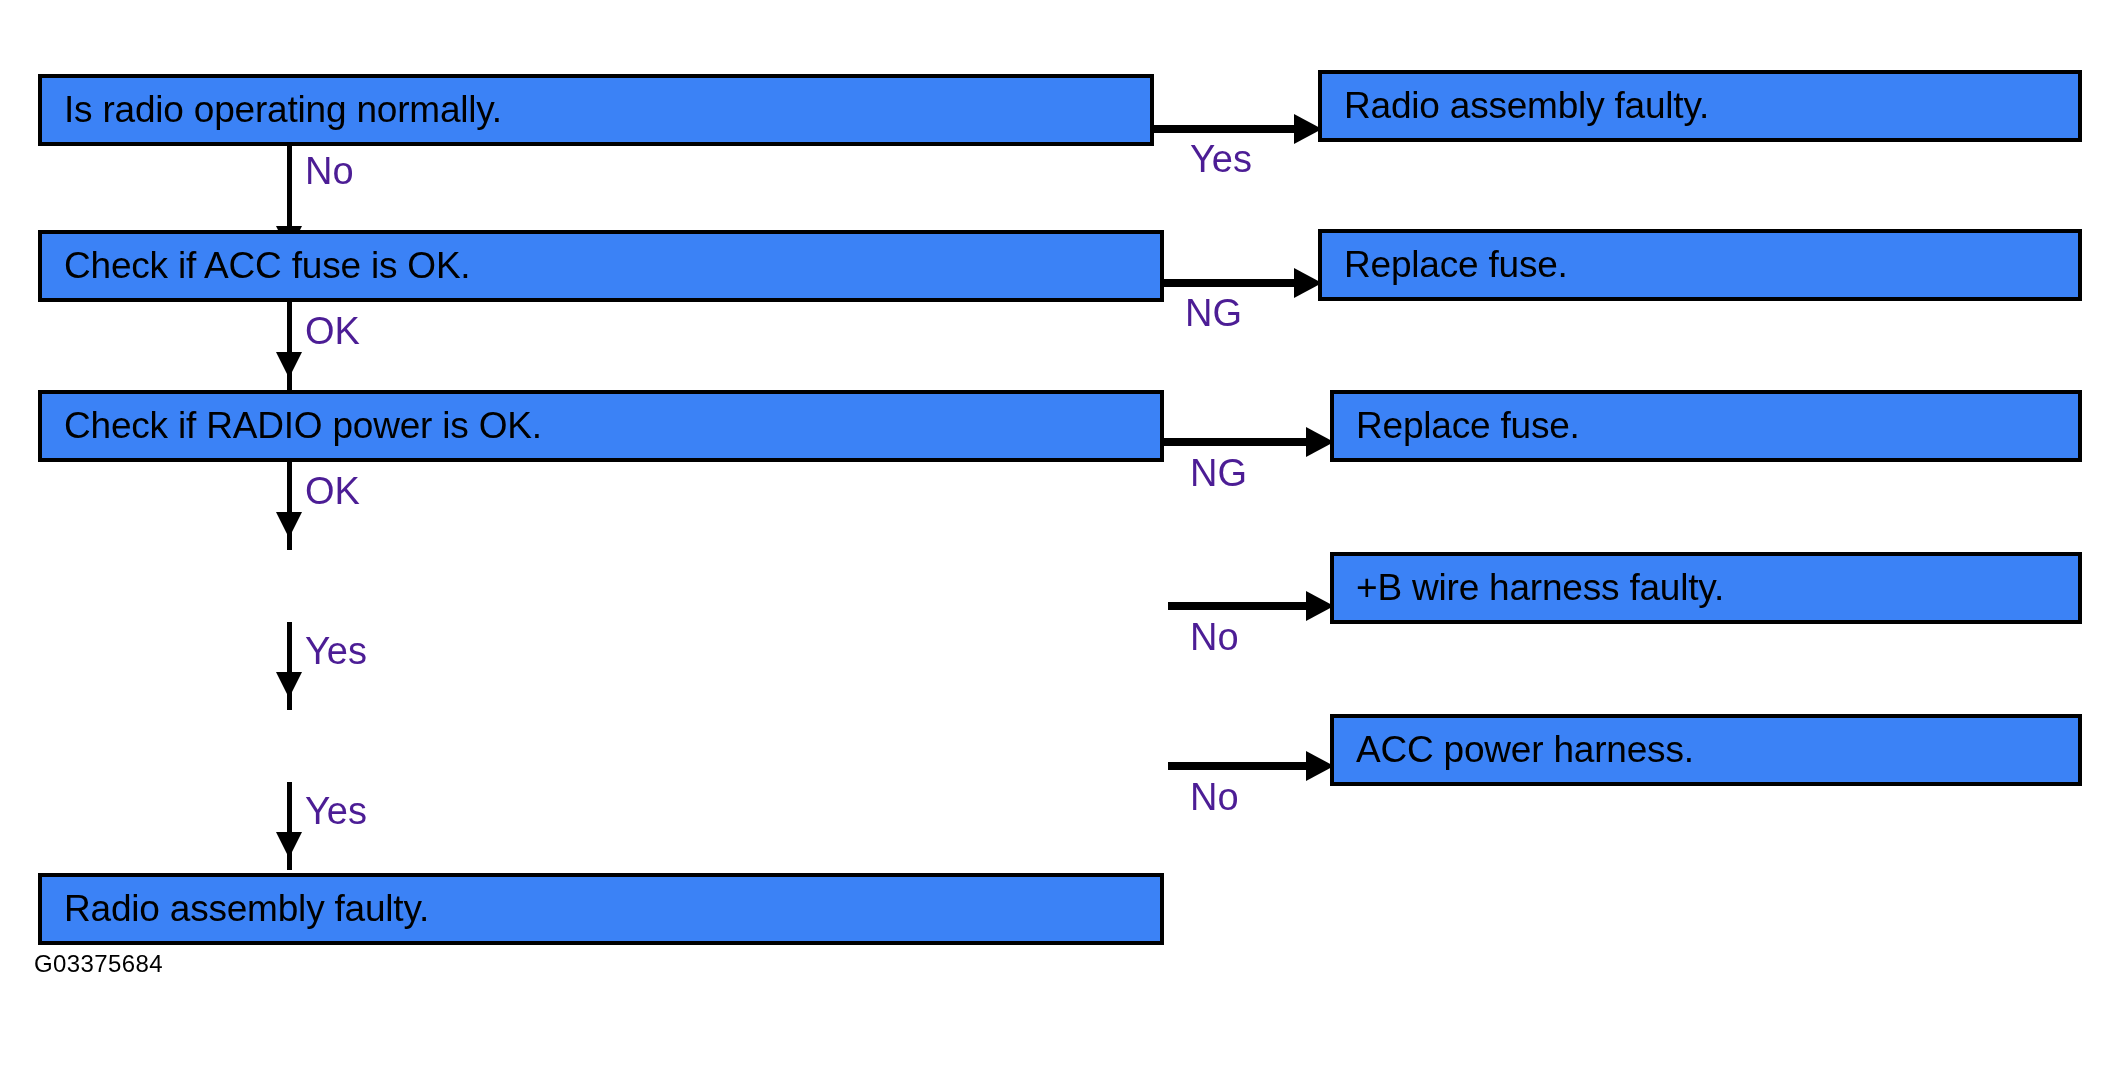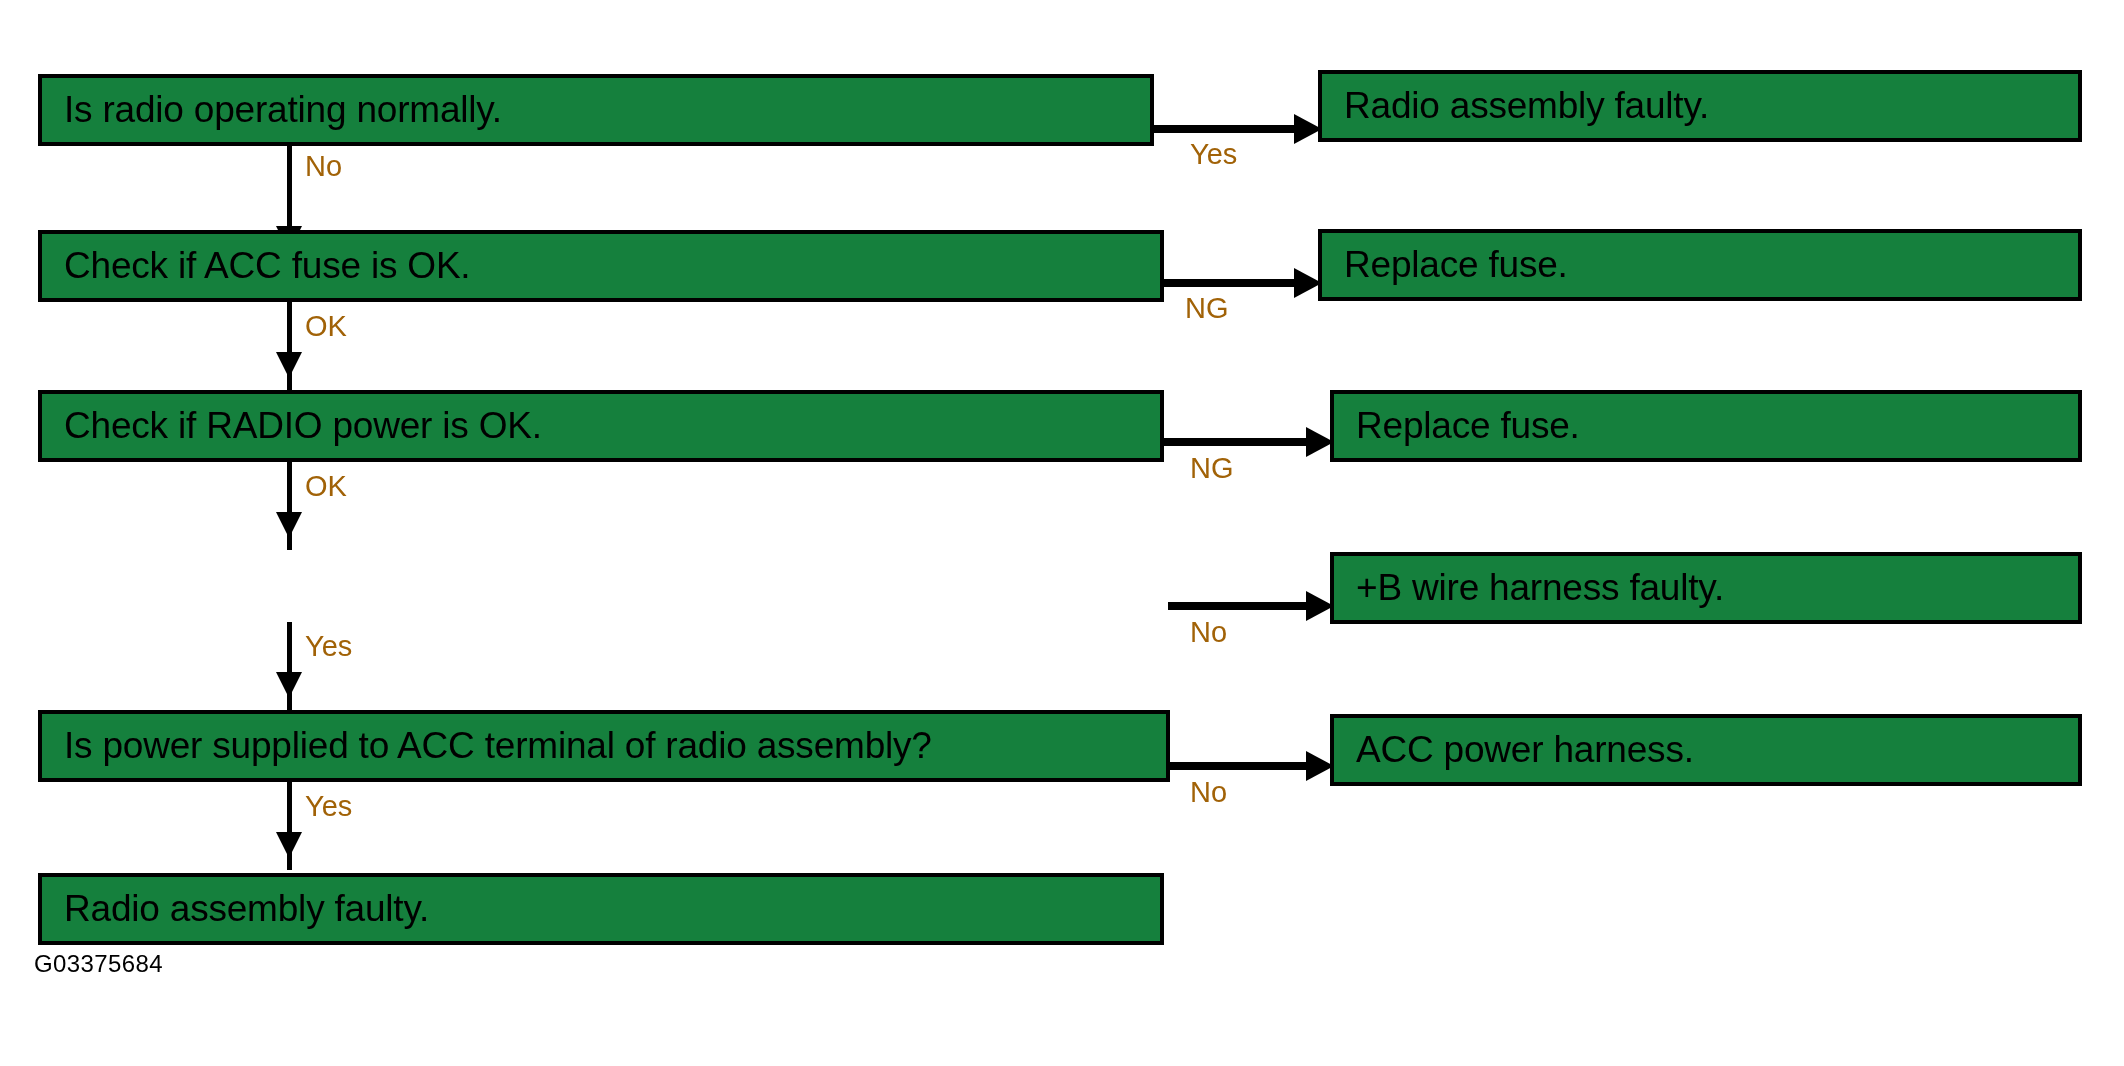--- a/index.html
+++ b/index.html
@@ -18,21 +18,21 @@
     height: 1066px;
     background: #ffffff;
     overflow: hidden;
   }
 
   
   .node {
     position: absolute;
     box-sizing: border-box;
     border: 4px solid #000000;
-    background: #15803d;
+    background: #3b82f6;
     display: flex;
     align-items: center;
     z-index: 3;
   }
   .node .node-text {
     display: block;
     padding-left: 22px;
     font-size: 37px;
     line-height: 1.05;
     letter-spacing: -0.2px;
@@ -69,24 +69,24 @@
     height: 0;
     border-top: 15px solid transparent;
     border-bottom: 15px solid transparent;
     border-left: 28px solid #000000;
     z-index: 2;
   }
 
   
   .edge-label {
     position: absolute;
-    font-size: 29px;
+    font-size: 38px;
     line-height: 1;
     white-space: nowrap;
-    color: #a16207;
+    color: #4c1d95;
     z-index: 4;
   }
 
   
   #figure-caption {
     position: absolute;
     left: 34px;
     top: 952px;
     font-size: 24px;
     line-height: 1;
@@ -154,23 +154,20 @@
   </div>
 
   <div class="h-line" style="left:1168px; top:602px; width:142px;"></div>
   <div class="h-arrowhead" style="left:1306px; top:591px;"></div>
   <div class="edge-label" style="left:1190px; top:618px;">No</div>
 
   <div class="v-line" style="left:287px; top:622px; height:88px;"></div>
   <div class="v-arrowhead" style="left:276px; top:672px;"></div>
   <div class="edge-label" style="left:305px; top:632px;">Yes</div>
 
-  <div class="node" style="left:38px; top:710px; width:1132px; height:72px;">
-    <span class="node-text">Is power supplied to ACC terminal of radio assembly?</span>
-  </div>
 
   <div class="node" style="left:1330px; top:714px; width:752px; height:72px;">
     <span class="node-text">ACC power harness.</span>
   </div>
 
   <div class="h-line" style="left:1168px; top:762px; width:142px;"></div>
   <div class="h-arrowhead" style="left:1306px; top:751px;"></div>
   <div class="edge-label" style="left:1190px; top:778px;">No</div>
 
   <div class="v-line" style="left:287px; top:782px; height:88px;"></div>

